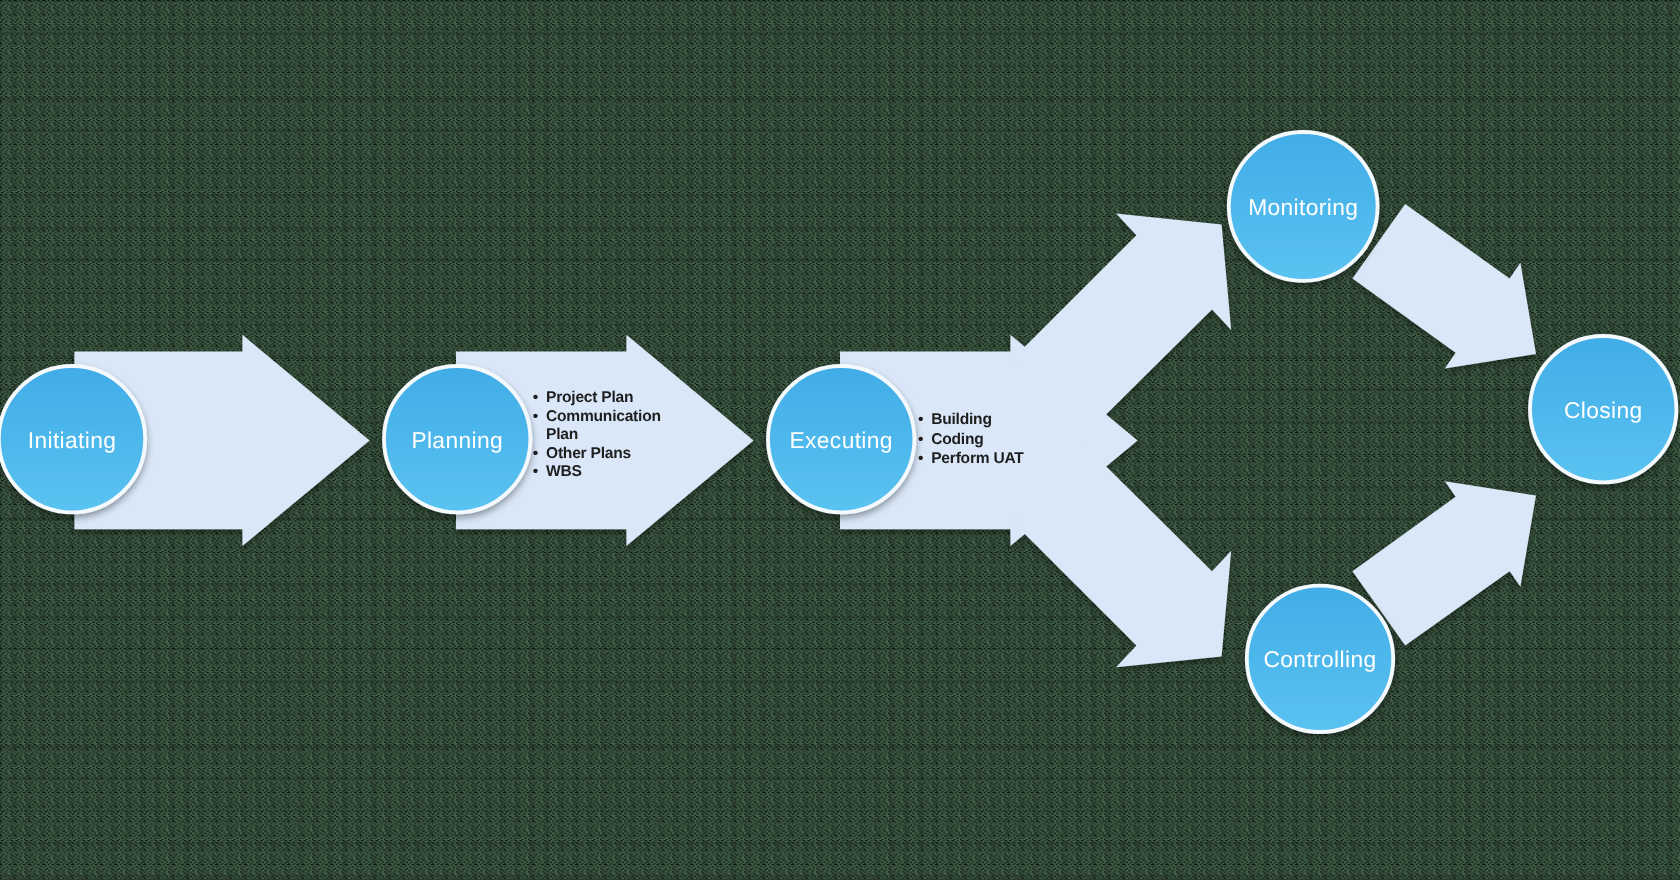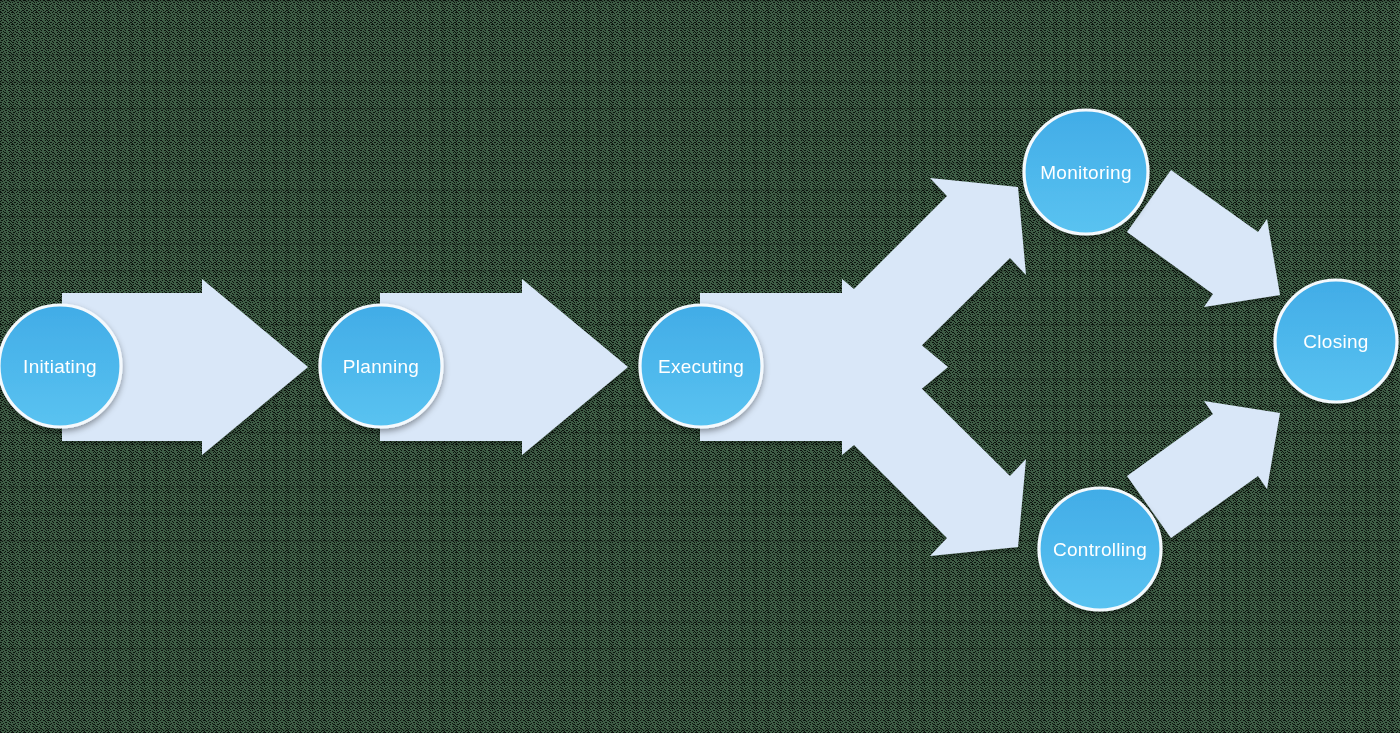--- a/index.html
+++ b/index.html
@@ -128,15 +128,30 @@
       <text class="circle-label" x="60" y="373">Initiating</text>
       <text class="circle-label" x="381" y="373">Planning</text>
       <text class="circle-label" x="701" y="373">Executing</text>
       <text class="circle-label" x="1086" y="179">Monitoring</text>
       <text class="circle-label" x="1100" y="556">Controlling</text>
       <text class="circle-label" x="1336" y="348">Closing</text>
     </g>
   </svg>
 
 
+  <div class="bullets b-planning lh155">
+    <ul>
+      <li>Project Plan</li>
+      <li>Communication Plan</li>
+      <li>Other Plans</li>
+      <li>WBS</li>
+    </ul>
+  </div>
 
+  <div class="bullets b-executing lh165">
+    <ul>
+      <li>Building</li>
+      <li>Coding</li>
+      <li>Perform UAT</li>
+    </ul>
+  </div>
 
 </div>
 
 </body></html>

